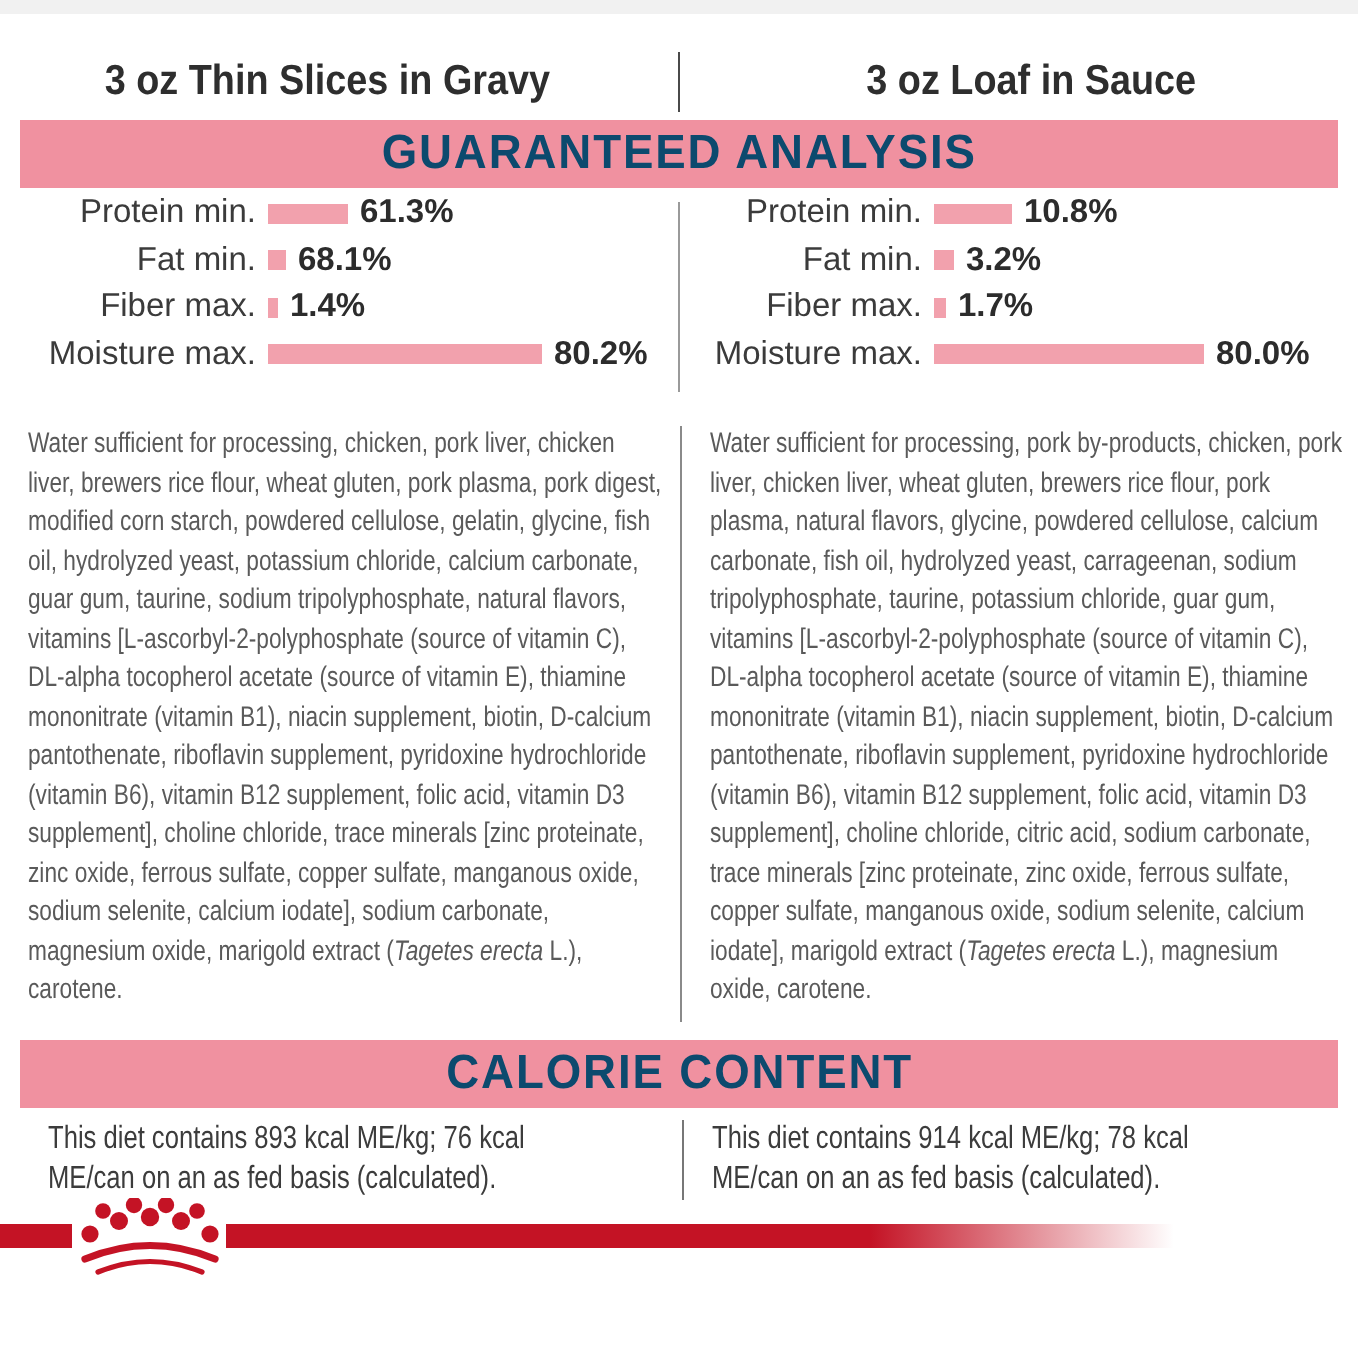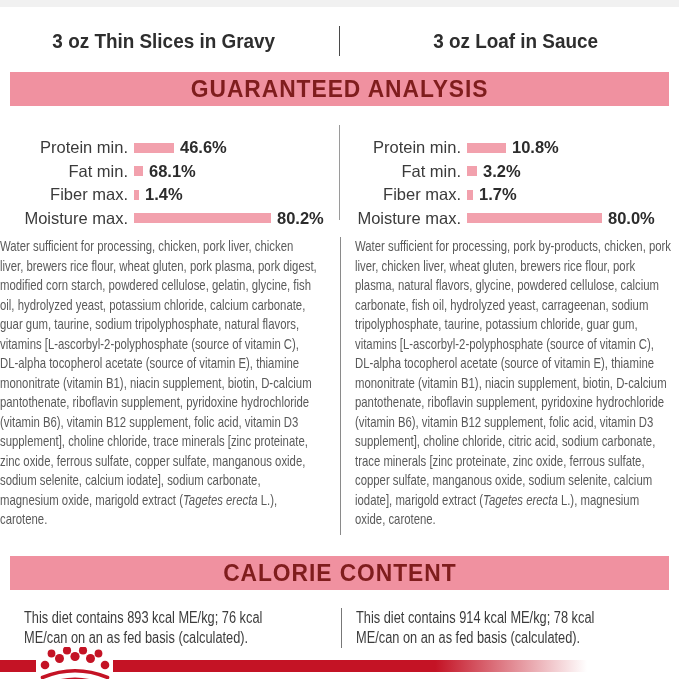--- a/index.html
+++ b/index.html
@@ -10,40 +10,40 @@
   }
   .top-strip{height:7px;background:#f1f1f1;}
 
   
   .col-headers{height:53px;box-sizing:border-box;padding-top:15px;display:flex;align-items:center;justify-content:center;gap:12px;}
   .col-head{width:332px;text-align:center;font-size:21px;font-weight:700;color:#2e2e2e;white-space:nowrap;}
   .col-head span{display:inline-block;transform:scaleX(0.9);transform-origin:center;}
   .head-divider{width:1px;height:30px;background:#4a4a4a;flex:none;}
 
   
-  .banner{height:34px;margin:12px 10px;background:#f091a0;color:#7f1d1d;text-align:center;
+  .banner{height:34px;margin:0 10px;background:#f091a0;color:#0c4a6e;text-align:center;
           font-size:24px;font-weight:700;line-height:34px;letter-spacing:1px;}
   .banner span{display:inline-block;transform:scaleX(0.95);transform-origin:center;}
 
   
-  .ga-section{height:110px;box-sizing:border-box;padding-top:18px;display:flex;position:relative;}
+  .ga-section{height:110px;box-sizing:border-box;padding-top:1px;display:flex;position:relative;}
   .ga-divider{position:absolute;left:339px;top:7px;width:1px;height:95px;background:#9a9a9a;}
   .ga-col{width:339px;box-sizing:border-box;}
   .ga-col.left{padding-left:10px;}
   .ga-col.right{padding-left:4px;}
   .ga-row{display:flex;align-items:center;height:23.5px;}
   .ga-label{width:118px;text-align:right;font-size:16.5px;color:#3b3b3b;flex:none;}
   .ga-bar{height:10px;background:#f2a1ad;margin:0 6px;flex:none;}
   .ga-value{font-size:16.5px;font-weight:700;color:#2c2c2c;}
 
   
   .ing-section{height:316px;box-sizing:border-box;padding-top:9px;display:flex;position:relative;}
   .ing-divider{position:absolute;left:340px;top:9px;width:1px;height:298px;background:#8a8a8a;}
   .ing-col{box-sizing:border-box;}
-  .ing-col.left{width:340px;}
+  .ing-col.left{width:340px;padding-left:14px;}
   .ing-col.right{width:339px;padding-left:15px;}
   .ing-col p{margin:0;width:396px;transform:scaleX(0.8);transform-origin:left top;
              font-size:14.2px;line-height:19.5px;color:#5a5a5a;}
   .ital{font-style:italic;}
 
   
   .cal-section{height:45px;box-sizing:border-box;padding-top:6px;display:flex;position:relative;}
   .cal-divider{position:absolute;left:341px;top:6px;width:1px;height:40px;background:#777;}
   .cal-col{box-sizing:border-box;}
   .cal-col.left{width:340px;padding-left:24px;}
@@ -78,21 +78,21 @@
 
   <div class="banner">
     <span>GUARANTEED ANALYSIS</span>
   </div>
 
   <div class="ga-section">
     <div class="ga-col left">
       <div class="ga-row">
         <span class="ga-label">Protein min.</span>
         <span class="ga-bar" style="width: 40px;"></span>
-        <span class="ga-value">46.6%</span>
+        <span class="ga-value">61.3%</span>
       </div>
       <div class="ga-row">
         <span class="ga-label">Fat min.</span>
         <span class="ga-bar" style="width: 9px;"></span>
         <span class="ga-value">68.1%</span>
       </div>
       <div class="ga-row">
         <span class="ga-label">Fiber max.</span>
         <span class="ga-bar" style="width: 5px;"></span>
         <span class="ga-value">1.4%</span>

